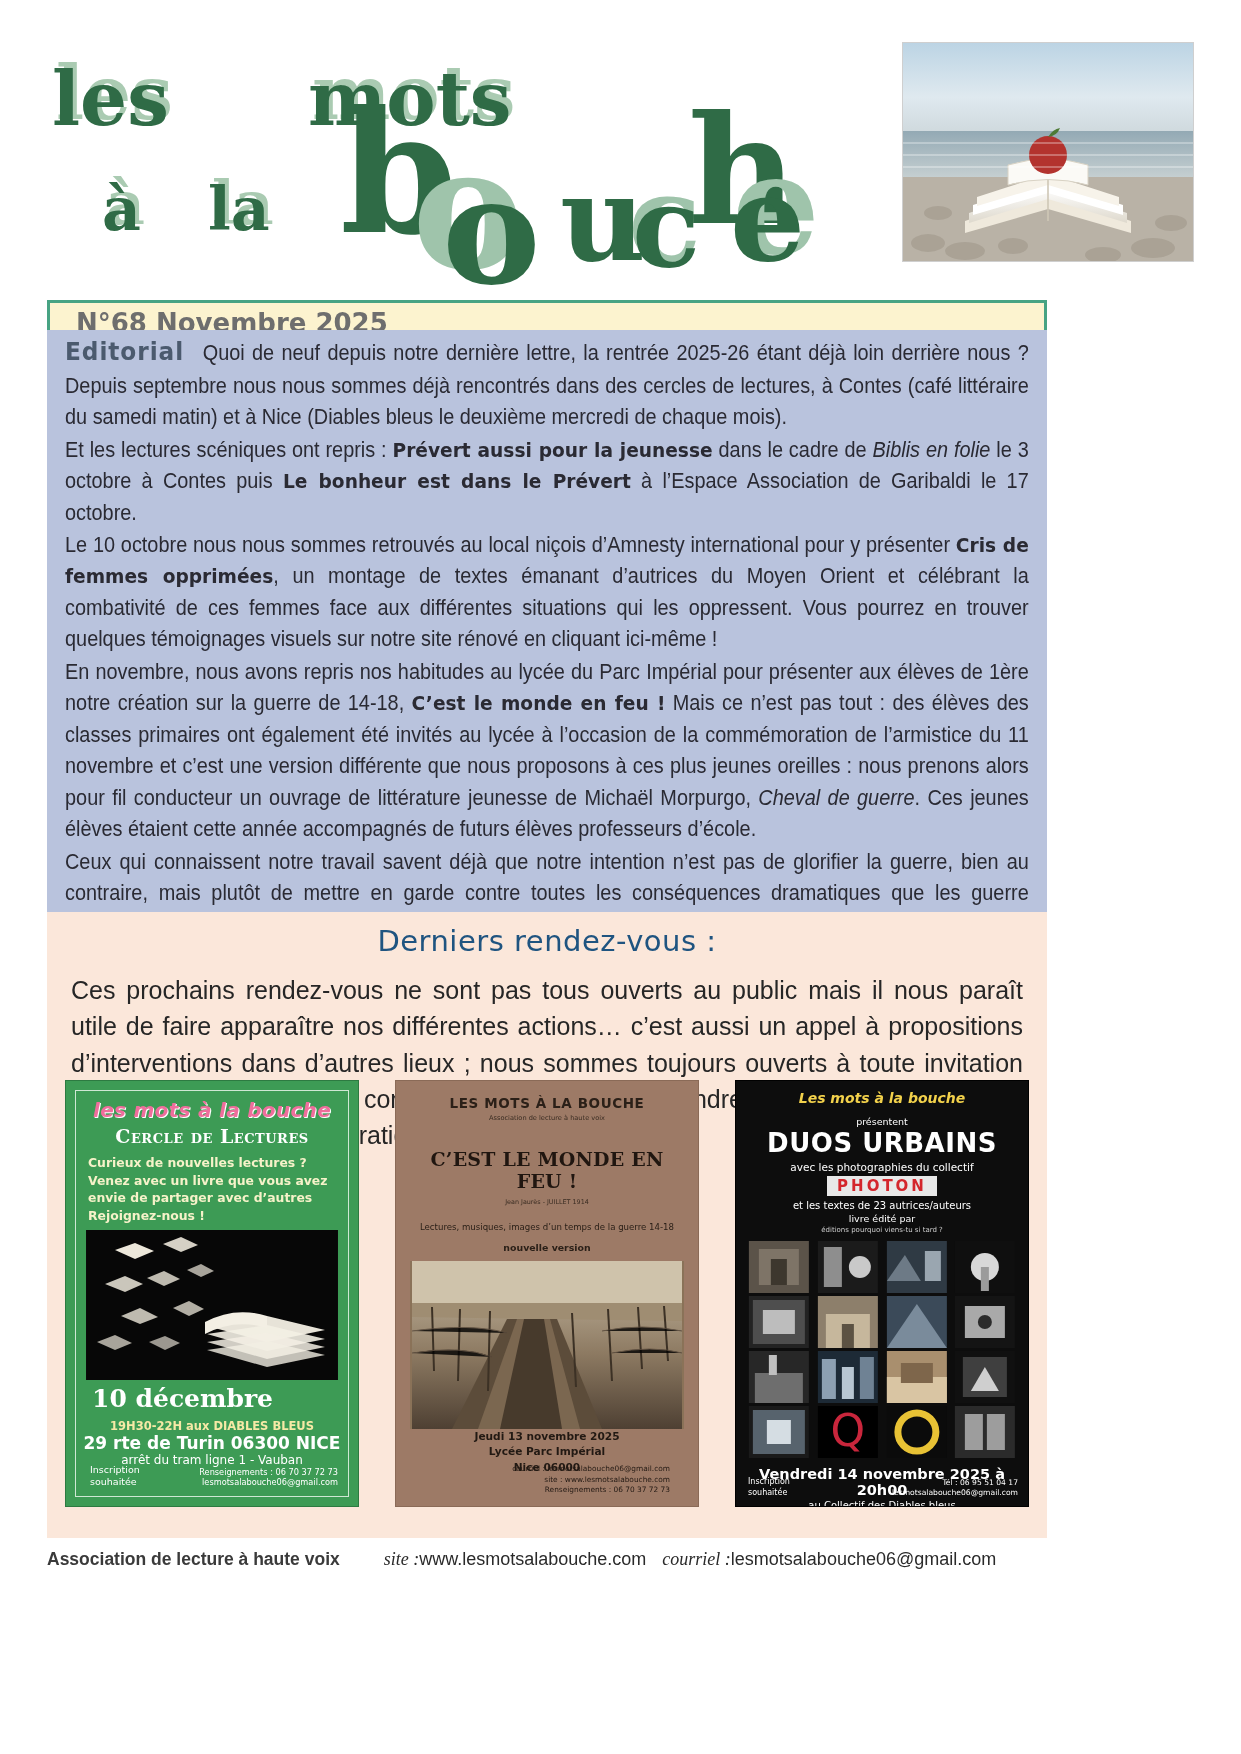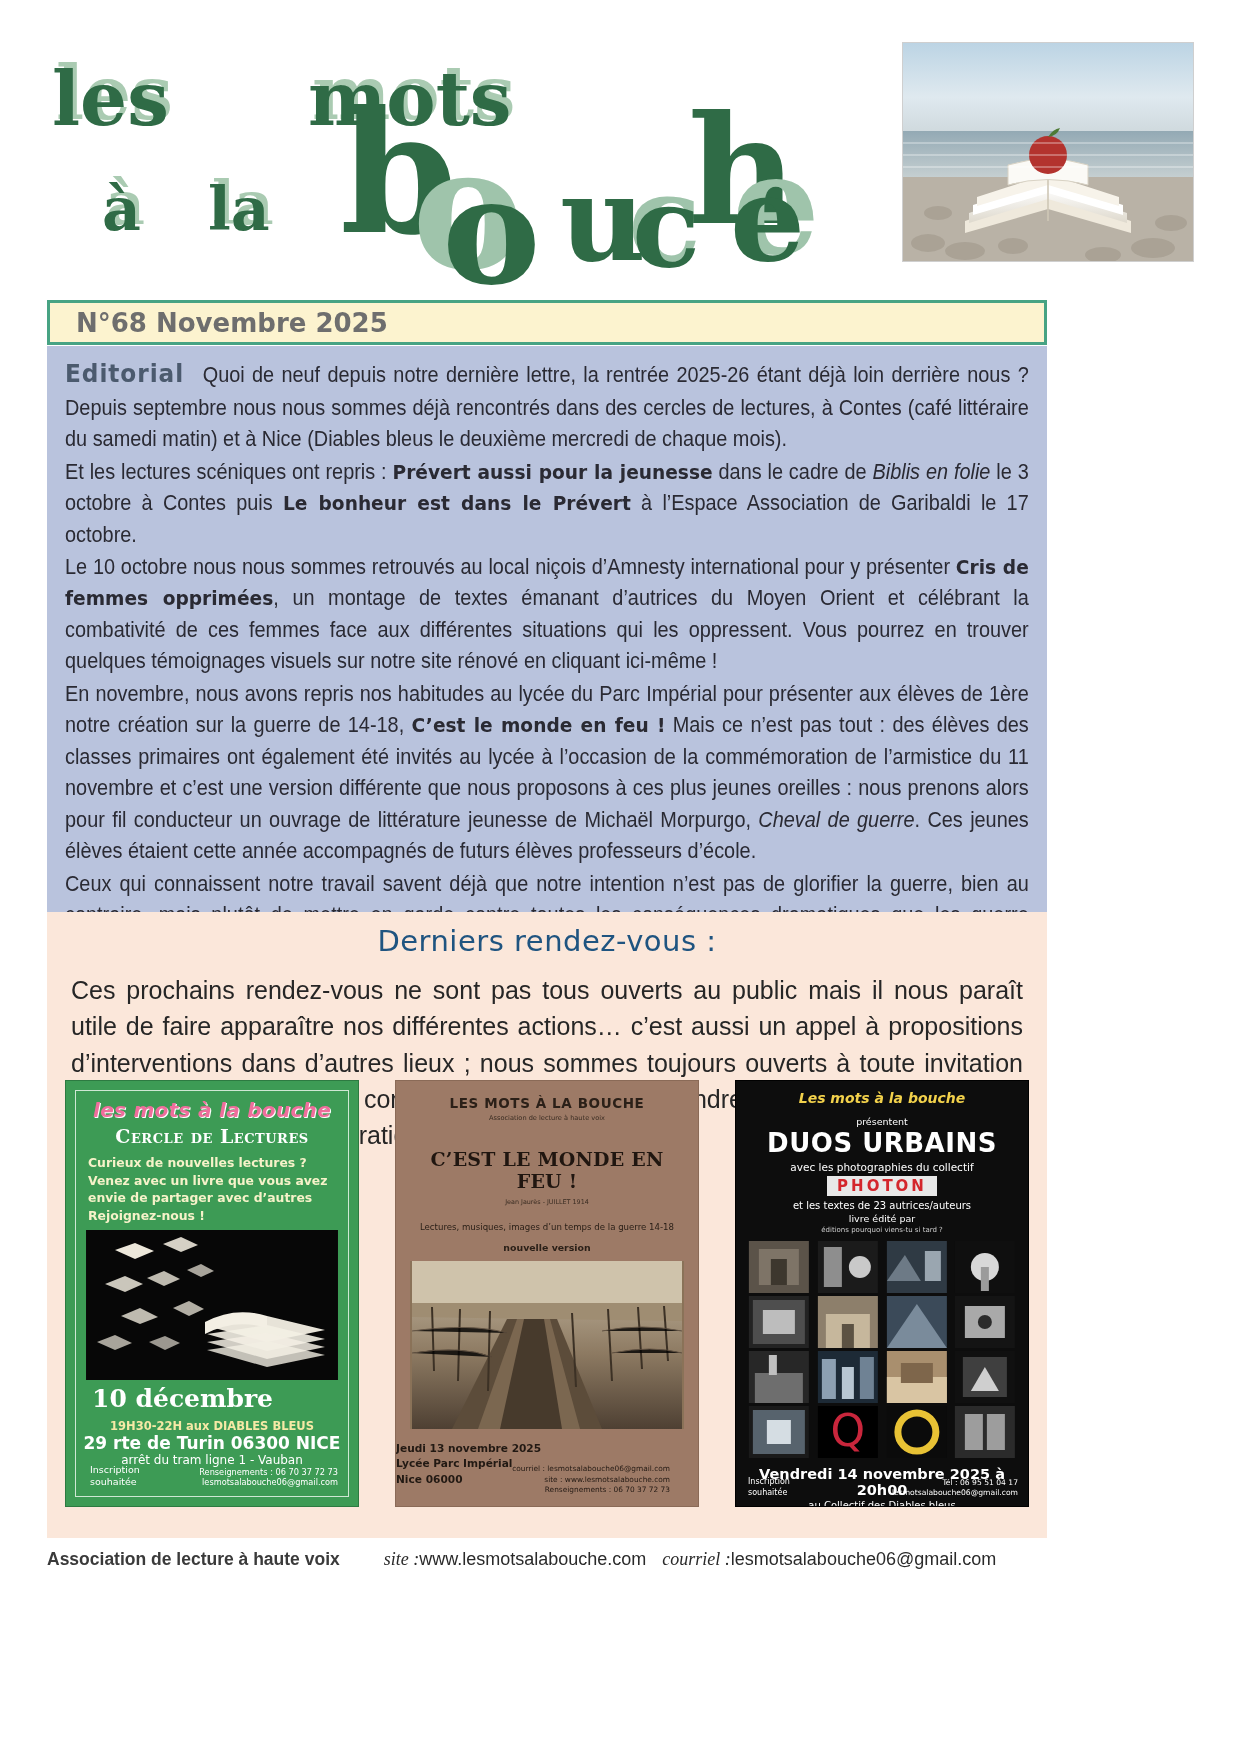--- a/index.html
+++ b/index.html
@@ -53,24 +53,24 @@
     font-family:"DejaVu Sans", sans-serif;font-weight:bold;
     font-size:31px;color:#7b7b7b;letter-spacing:7px;
   }
   .lettre-num{
     font-family:"DejaVu Sans", sans-serif;font-weight:bold;
     font-size:26px;color:#6e6e6e;letter-spacing:0px;
   }
 
   
   .edito{
-    position:absolute;left:47px;top:346px;width:1000px;
+    position:absolute;left:47px;top:330px;width:1000px;
     background:#b9c3dd;
     box-sizing:border-box;
-    padding:10px 18px 16px 18px;
+    padding:4px 18px 16px 18px;
     color:#2a2a33;
   }
   .edito-inner{
     font-family:"Liberation Sans Narrow","Liberation Sans",sans-serif;
     font-size:21.4px;line-height:1.47;
     text-align:justify;
     transform:scaleX(.93);transform-origin:left top;
     width:107.5%;
   }
   .edito-label{
@@ -136,21 +136,21 @@
   .p2{width:302px;height:425px;background:#9d7a66;border:1px solid #8a6a57;}
   .p2-pad{padding:14px 16px 0 16px;text-align:center;}
   .p2-t1{font-family:"DejaVu Sans",sans-serif;font-size:13.5px;font-weight:bold;color:#2b2018;letter-spacing:.6px;}
   .p2-t2{font-family:"DejaVu Sans",sans-serif;font-size:6.6px;color:#3a2c22;margin-top:3px;}
   .p2-t3{font-family:"DejaVu Serif",serif;font-weight:bold;font-size:19px;color:#201610;margin-top:26px;letter-spacing:.2px;}
   .p2-t4{font-family:"DejaVu Sans",sans-serif;font-size:6.4px;color:#3a2c22;margin-top:6px;}
   .p2-t5{font-family:"DejaVu Sans",sans-serif;font-size:8.6px;color:#2b2018;margin-top:16px;}
   .p2-t6{font-family:"DejaVu Sans",sans-serif;font-size:9.4px;color:#2b2018;font-weight:bold;margin-top:10px;}
   .p2-img{margin:8px 14px 0 14px;height:168px;overflow:hidden;background:#8a7258;}
   .p2-img svg{display:block;}
-  .p2-info{margin-top:12px;text-align:left;font-family:"DejaVu Sans",sans-serif;
+  .p2-info{text-align:center;font-family:"DejaVu Sans",sans-serif;
            font-size:10.6px;color:#221913;line-height:1.45;font-weight:bold;}
   .p2-foot{position:absolute;right:28px;bottom:10px;text-align:right;
            font-family:"DejaVu Sans",sans-serif;font-size:7.4px;color:#241a14;line-height:1.45;}
 
   
   .p3{width:292px;height:425px;background:#0d0d0d;border:1px solid #000;}
   .p3-top{text-align:center;padding-top:9px;}
   .p3-t1{font-family:"DejaVu Sans",sans-serif;font-weight:bold;font-size:14px;color:#f2d14b;font-style:italic;}
   .p3-t2{font-family:"DejaVu Sans",sans-serif;font-size:9.5px;color:#ffffff;margin-top:10px;}
   .p3-t3{font-family:"DejaVu Sans",sans-serif;font-weight:bold;font-size:26px;color:#ffffff;letter-spacing:.5px;margin-top:1px;}

